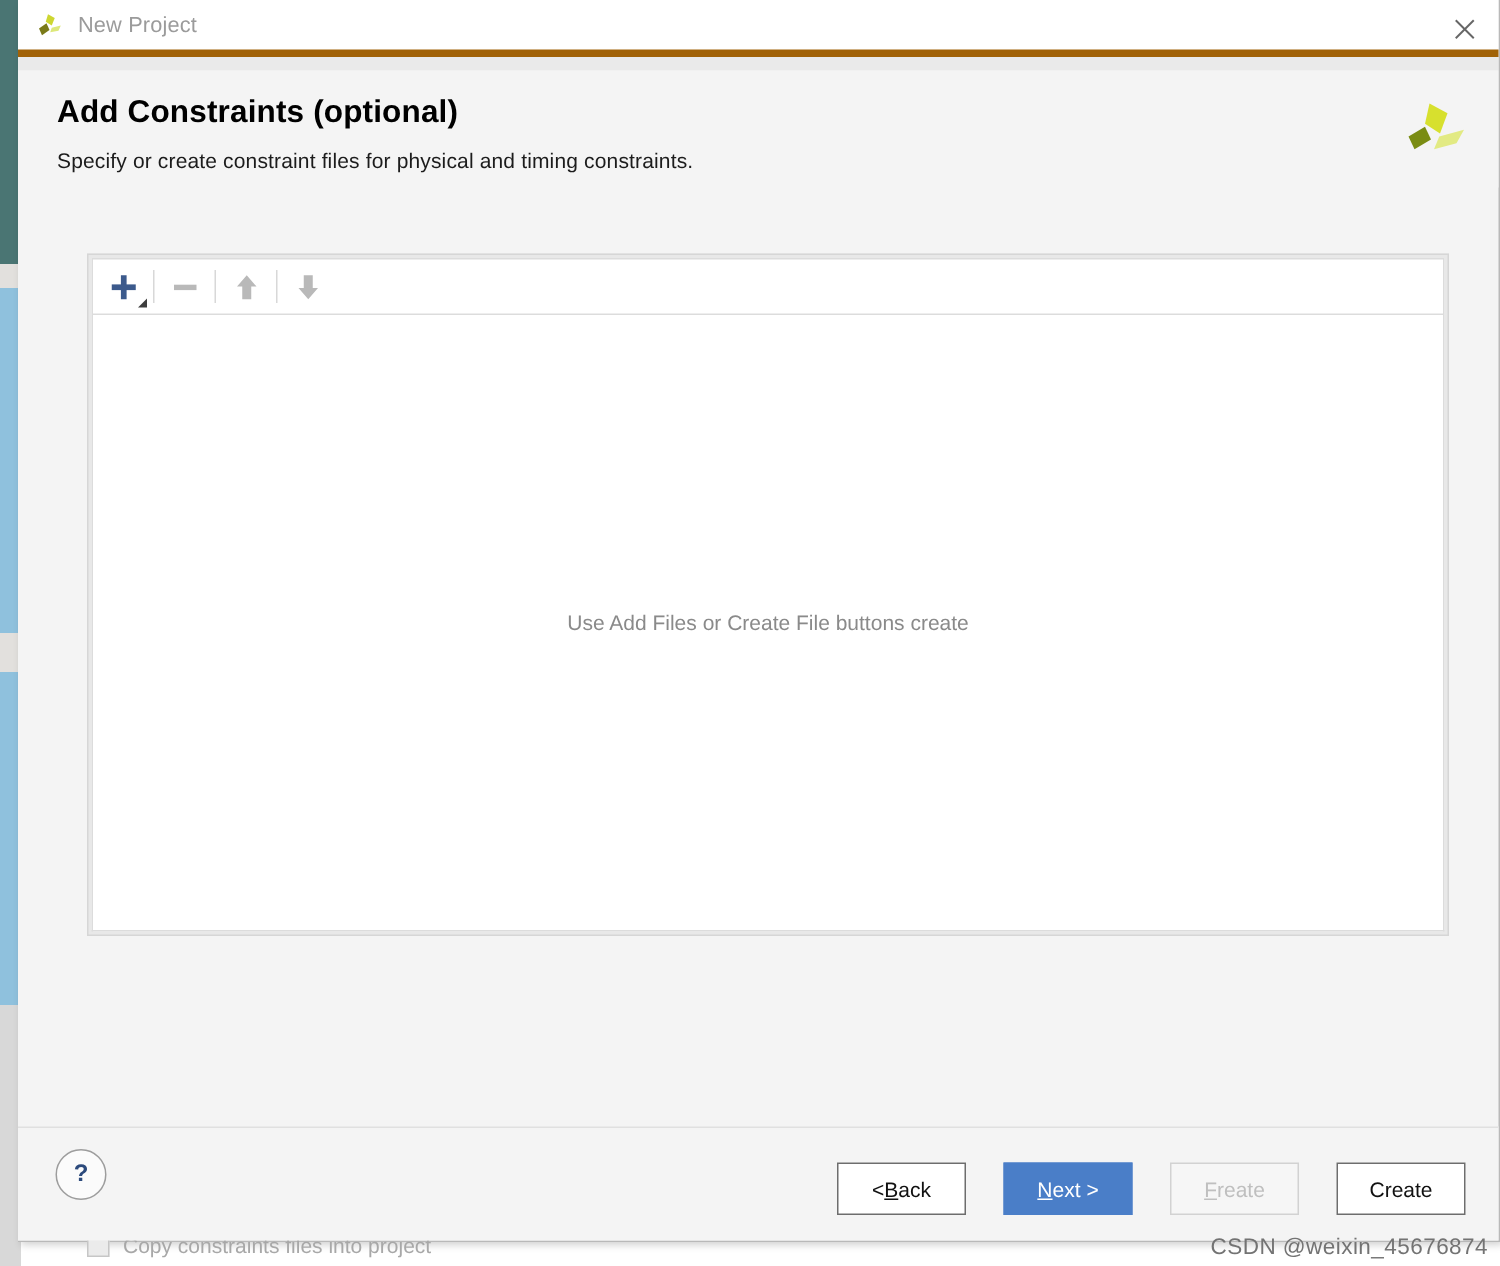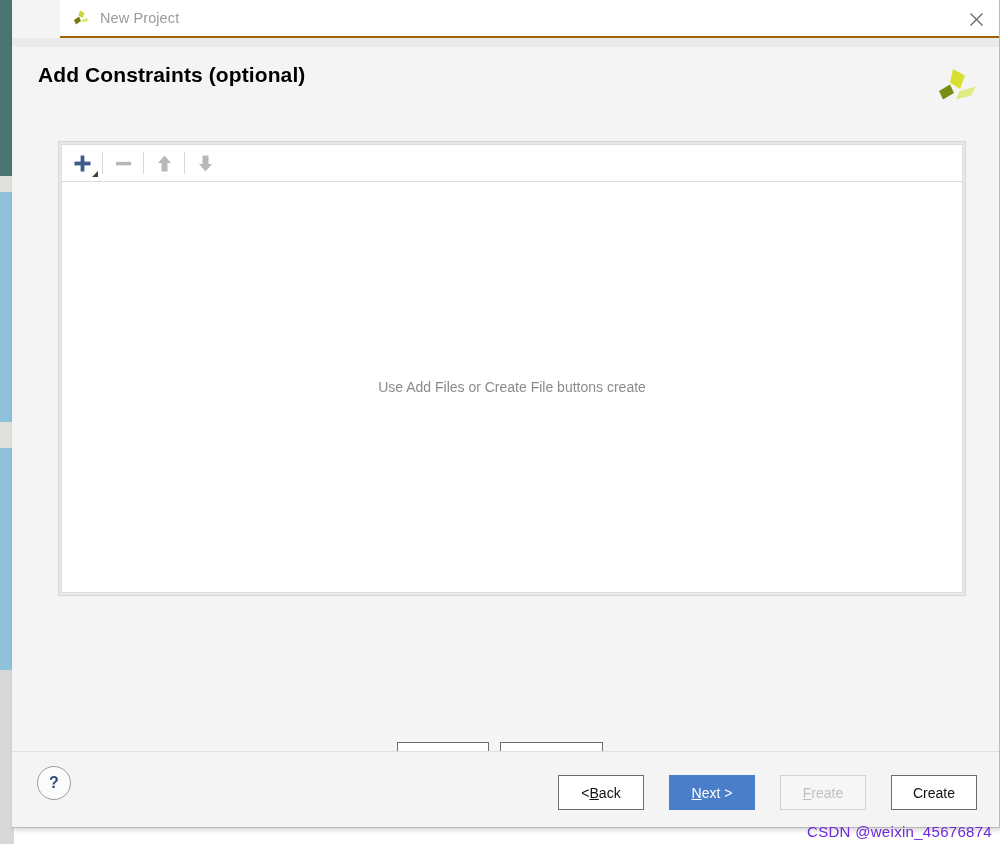--- a/index.html
+++ b/index.html
@@ -29,22 +29,21 @@
     border-bottom: 1px solid #b9b9b9;
     box-shadow: 2px 2px 5px rgba(0,0,0,0.18);
     display: flex; flex-direction: column;
   }
 
   
   #titlebar {
     height: 38px; background: #ffffff;
     display: flex; align-items: center;
     position: relative; flex: 0 0 38px;
-    border-bottom: 2px solid #a16207;
-    margin-left: 48px;
+    border-bottom: 5px solid #a16207;
   }
   #app-icon { width: 22px; height: 22px; margin-left: 10px; margin-right: 8px; flex: 0 0 auto; }
   #window-title {
     font-size: 14.5px; color: #9b9b9b; letter-spacing: .1px;
   }
   #close-btn {
     position: absolute; right: 0; top: 0; width: 46px; height: 38px;
     display: flex; align-items: center; justify-content: center;
     color: #555; font-size: 19px; line-height: 1; cursor: default;
   }
@@ -150,21 +149,21 @@
   }
   .nav-btn.primary {
     background: #4a7ec8; border-color: #4a7ec8; color: #ffffff;
   }
   .nav-btn.disabled {
     background: #f6f6f6; border-color: #d2d2d2; color: #bfbfbf;
   }
 
   #watermark {
     position: absolute; right: 8px; bottom: 4px;
-    font-size: 15px; color: #6d28d9; letter-spacing: .3px;
+    font-size: 15px; color: #737373; letter-spacing: .3px;
     font-family: "Liberation Sans", sans-serif;
   }
 </style>
 </head>
 <body>
 
 <div id="backdrop">
   <div class="bg-band" id="band-teal"></div>
   <div class="bg-band" id="band-gap1"></div>
   <div class="bg-band" id="band-blue1"></div>
@@ -188,20 +187,21 @@
       <svg width="15" height="15" viewBox="0 0 15 15">
         <line x1="1.5" y1="1.5" x2="13.5" y2="13.5" stroke="#666" stroke-width="1.3"></line>
         <line x1="13.5" y1="1.5" x2="1.5" y2="13.5" stroke="#666" stroke-width="1.3"></line>
       </svg>
     </span>
   </div>
   <div id="titlebar-sep"></div>
 
   <div id="header">
     <div id="page-title">Add Constraints (optional)</div>
+    <div id="page-subtitle">Specify or create constraint files for physical and timing constraints.</div>
     <span id="brand-logo">
       <svg width="46" height="46" viewBox="0 0 46 46">
         <polygon points="6,28 17,21.5 21,30 10,36.5" fill="#7a8c13"></polygon>
         <polygon points="20,6 32,12.5 27,26 17,19.5" fill="#d7e02e"></polygon>
         <polygon points="26.5,28 43,23.5 38,32.5 23,36.5" fill="#e2ea83"></polygon>
       </svg>
     </span>
   </div>
 
   <div id="content">

